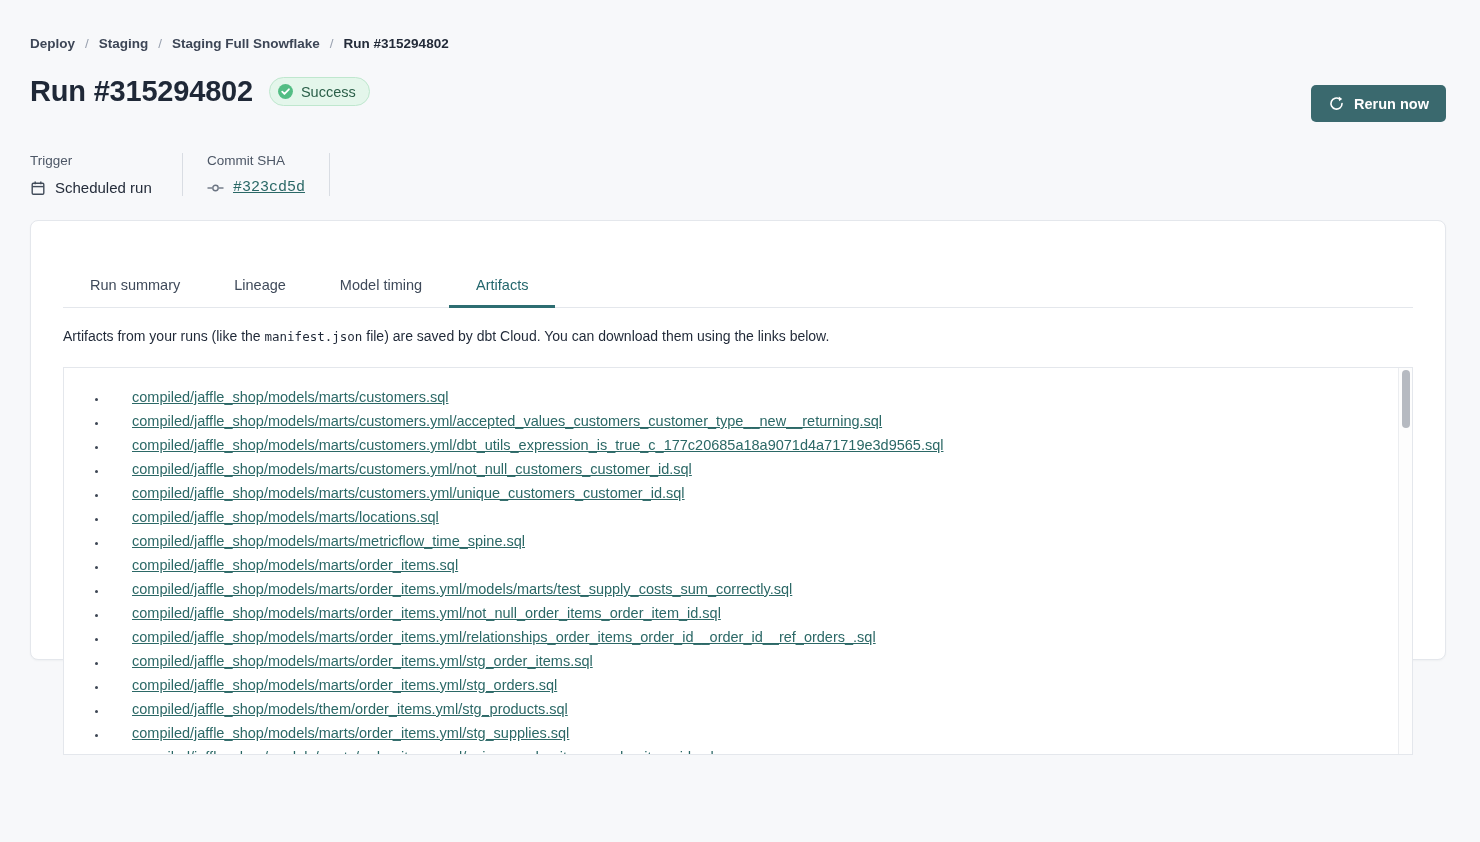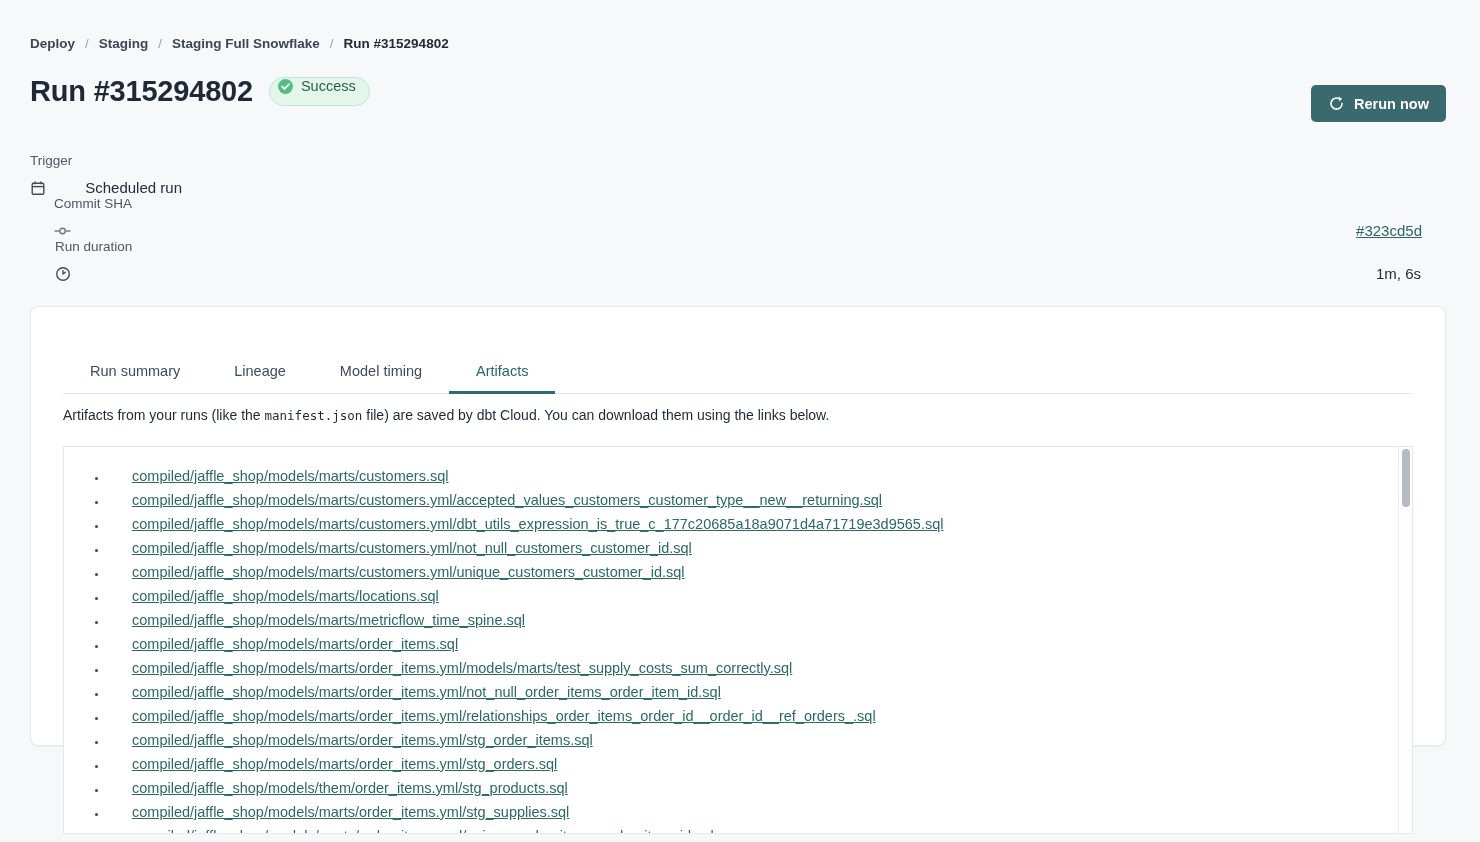--- a/index.html
+++ b/index.html
@@ -19,50 +19,50 @@
   }
   .breadcrumb a { color: #3d4656; text-decoration: none; cursor: pointer; }
   .breadcrumb .sep { color: #9aa2b0; font-weight: 400; }
   .breadcrumb .current { color: #232b39; font-weight: 700; }
 
   
   .header-row { display: flex; align-items: flex-start; justify-content: space-between; margin-top: 24px; }
   .title-group { display: flex; align-items: center; gap: 16px; }
   h1.page-title { font-size: 29px; font-weight: 700; color: #1f2837; letter-spacing: -0.2px; }
   .status-badge {
-    display: inline-flex; gap: 7px;
+    display: inline-flex; align-items: center; gap: 7px;
     background: #e4f6eb; border: 1px solid #bfe7ce;
     border-radius: 15px; height: 29px; padding: 0 13px 0 7px;
     font-size: 14.5px; color: #2b5f49;
   }
   .status-badge svg { display: block; }
 
   .rerun-btn {
     display: inline-flex; align-items: center; gap: 9px;
     background: #3a696e; color: #ffffff;
     border: none; border-radius: 5px;
     height: 37px; padding: 0 17px;
     font-family: inherit; font-size: 14.5px; font-weight: 700;
     cursor: pointer; margin-top: 10px;
   }
   .rerun-btn svg { display: block; }
 
   .triggered { margin-top: 13px; font-size: 13.5px; color: #3a4350; }
 
   
-  .meta-row { display: flex; align-items: stretch; margin-top: 31px; flex-direction: column; }
+  .meta-row { display: flex; align-items: stretch; margin-top: 31px; }
   .meta-col { display: flex; flex-direction: column; gap: 11px; }
   .meta-col.c1 { width: 152px; }
   .meta-col.c2 { padding: 0 24px; min-width: 145px; }
   .meta-col.c3 { padding: 0 25px; }
   .meta-label { font-size: 13.5px; color: #4d5766; }
-  .meta-value { display: flex; align-items: center; gap: 9px; font-size: 15px; color: #242c3a; justify-content: space-between; }
+  .meta-value { display: flex; align-items: center; gap: 9px; font-size: 15px; color: #242c3a; }
   .meta-value .icon { color: #424c5a; display: flex; }
   .meta-value .icon.gray { color: #6b7482; }
-  .commit-link { color: #2a6866; text-decoration: underline; font-size: 15px; cursor: pointer; }
+  .commit-link { color: #2a6866; text-decoration: underline; font-size: 15px; cursor: pointer; font-family: Liberation Mono, monospace; }
   .vdiv { width: 1px; background: #d9dde3; }
 
   
   .card {
     margin-top: 24px;
     background: #ffffff;
     border: 1px solid #e4e7ec;
     border-radius: 8px;
     box-shadow: 0 1px 2px rgba(30,40,60,0.04);
     height: 440px;
@@ -78,21 +78,21 @@
     font-size: 14.5px; color: #3f4a5a;
     cursor: pointer; position: relative;
     line-height: 16px;
   }
   .tab.active { color: #23666c; font-weight: 400; }
   .tab.active::after {
     content: ""; position: absolute; left: 0; right: 0; bottom: -1px;
     height: 3px; background: #2d6d71;
   }
 
-  .description { margin-top: 11px; font-size: 14px; color: #1f2837; line-height: 20px; }
+  .description { margin-top: 18px; font-size: 14px; color: #1f2837; line-height: 20px; }
   .description code {
     font-family: "DejaVu Sans Mono", "Liberation Mono", monospace;
     font-size: 12.5px;
   }
 
   
   .list-box {
     position: relative;
     margin-top: 20px;
     height: 388px;
@@ -187,32 +187,20 @@
           <svg width="17" height="16" viewBox="0 0 17 16" fill="none" stroke="currentColor" stroke-width="1.4">
             <line x1="0.5" y1="8" x2="5" y2="8"></line>
             <circle cx="8.5" cy="8" r="2.7"></circle>
             <line x1="12" y1="8" x2="16.5" y2="8"></line>
           </svg>
         </span>
         <a class="commit-link">#323cd5d</a>
       </div>
     </div>
     <div class="vdiv"></div>
-    <div class="meta-col c3">
-      <div class="meta-label">Run duration</div>
-      <div class="meta-value">
-        <span class="icon">
-          <svg width="16" height="16" viewBox="0 0 16 16" fill="none" stroke="currentColor" stroke-width="1.4">
-            <circle cx="8" cy="8" r="6.3"></circle>
-            <path d="M8 4.8 L8 8 L10.3 6.2" stroke-linecap="round" stroke-linejoin="round"></path>
-          </svg>
-        </span>
-        <span>1m, 6s</span>
-      </div>
-    </div>
   </div>
 
   <div class="card">
     <div class="tabs">
       <div class="tab">Run summary</div>
       <div class="tab">Lineage</div>
       <div class="tab">Model timing</div>
       <div class="tab active">Artifacts</div>
     </div>
 

